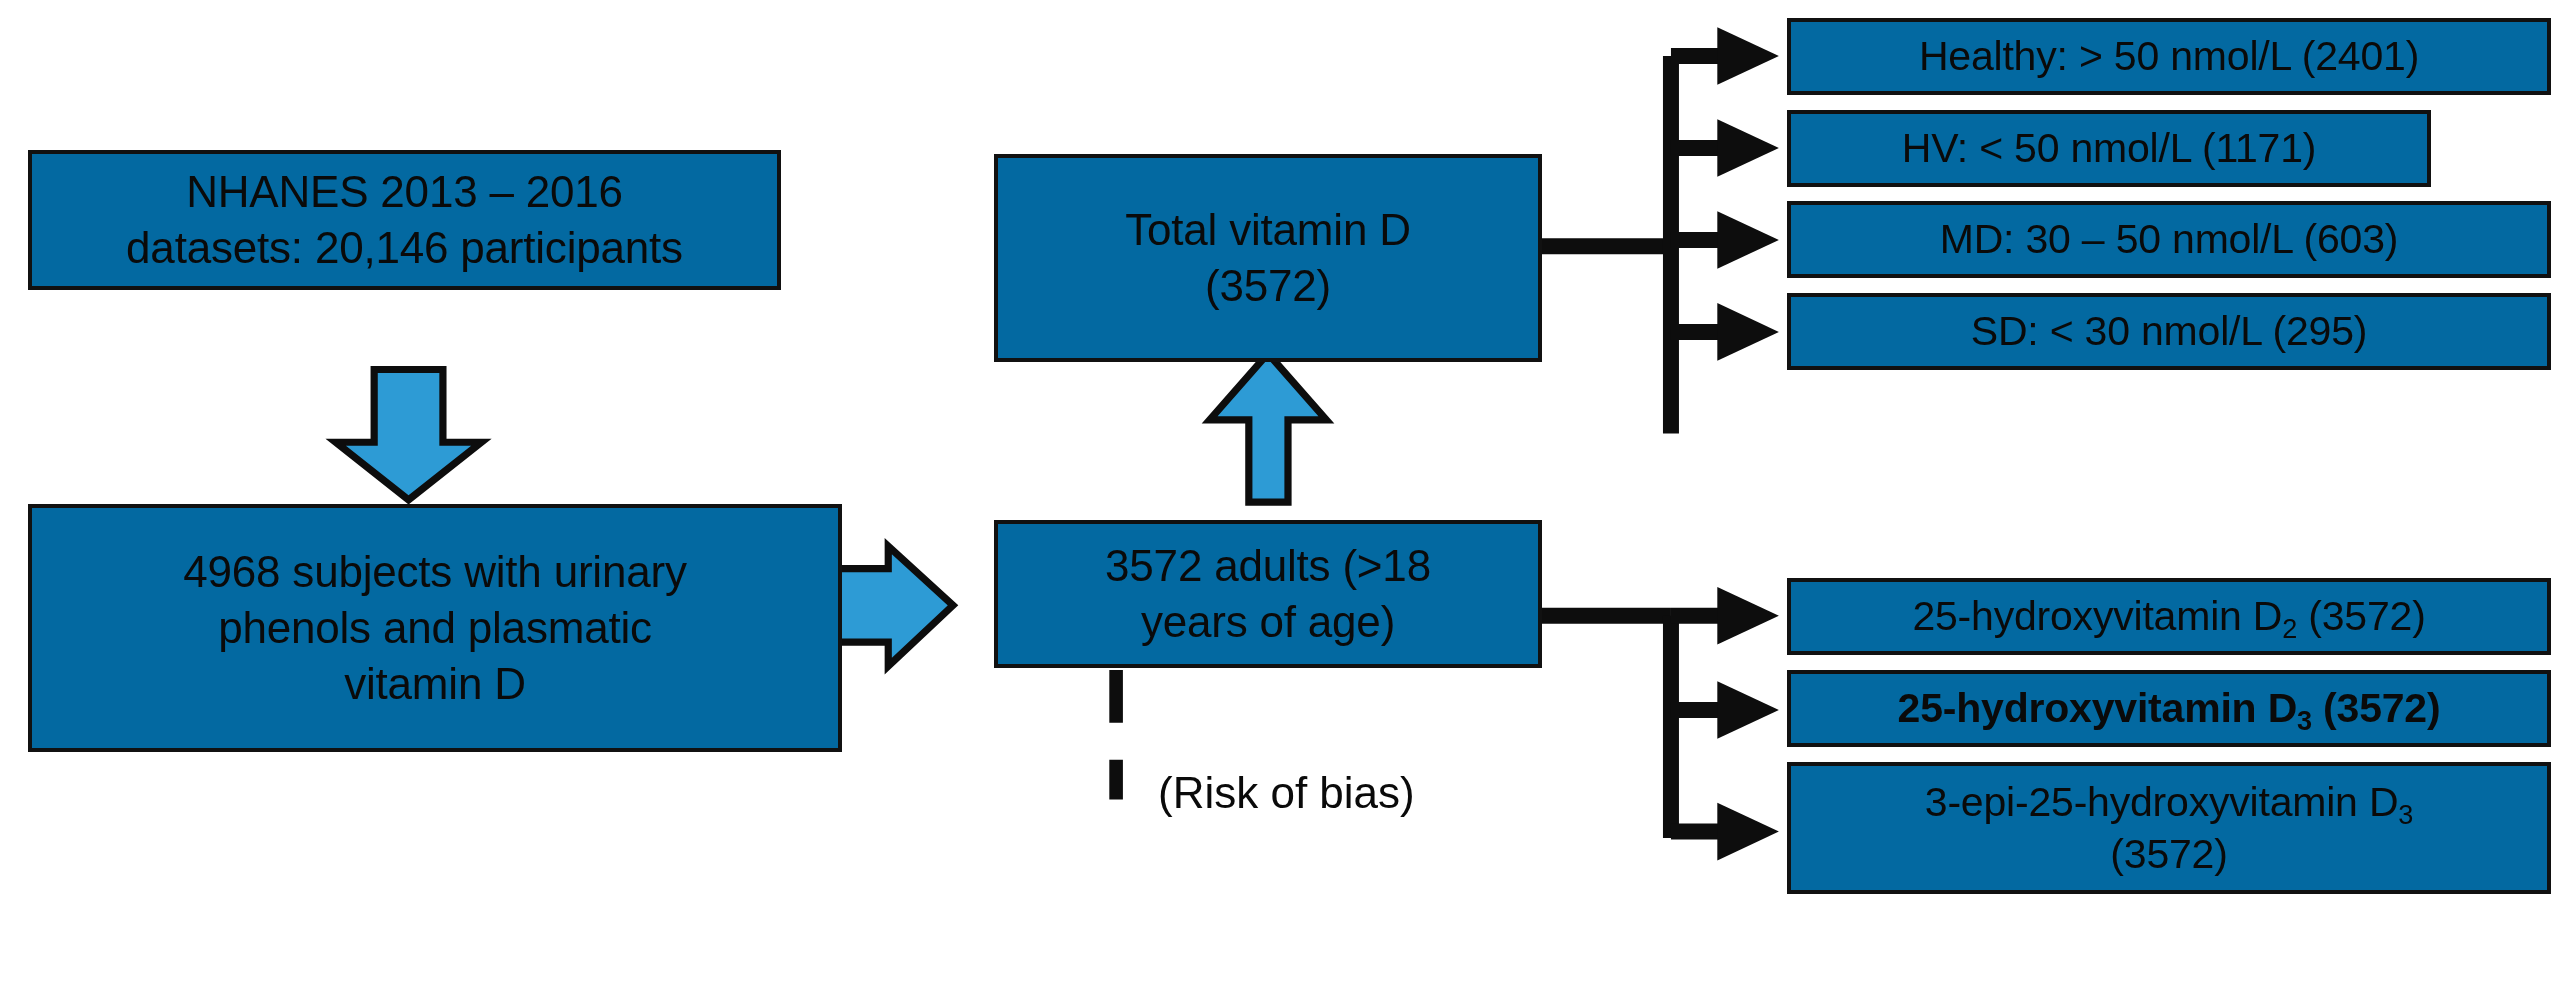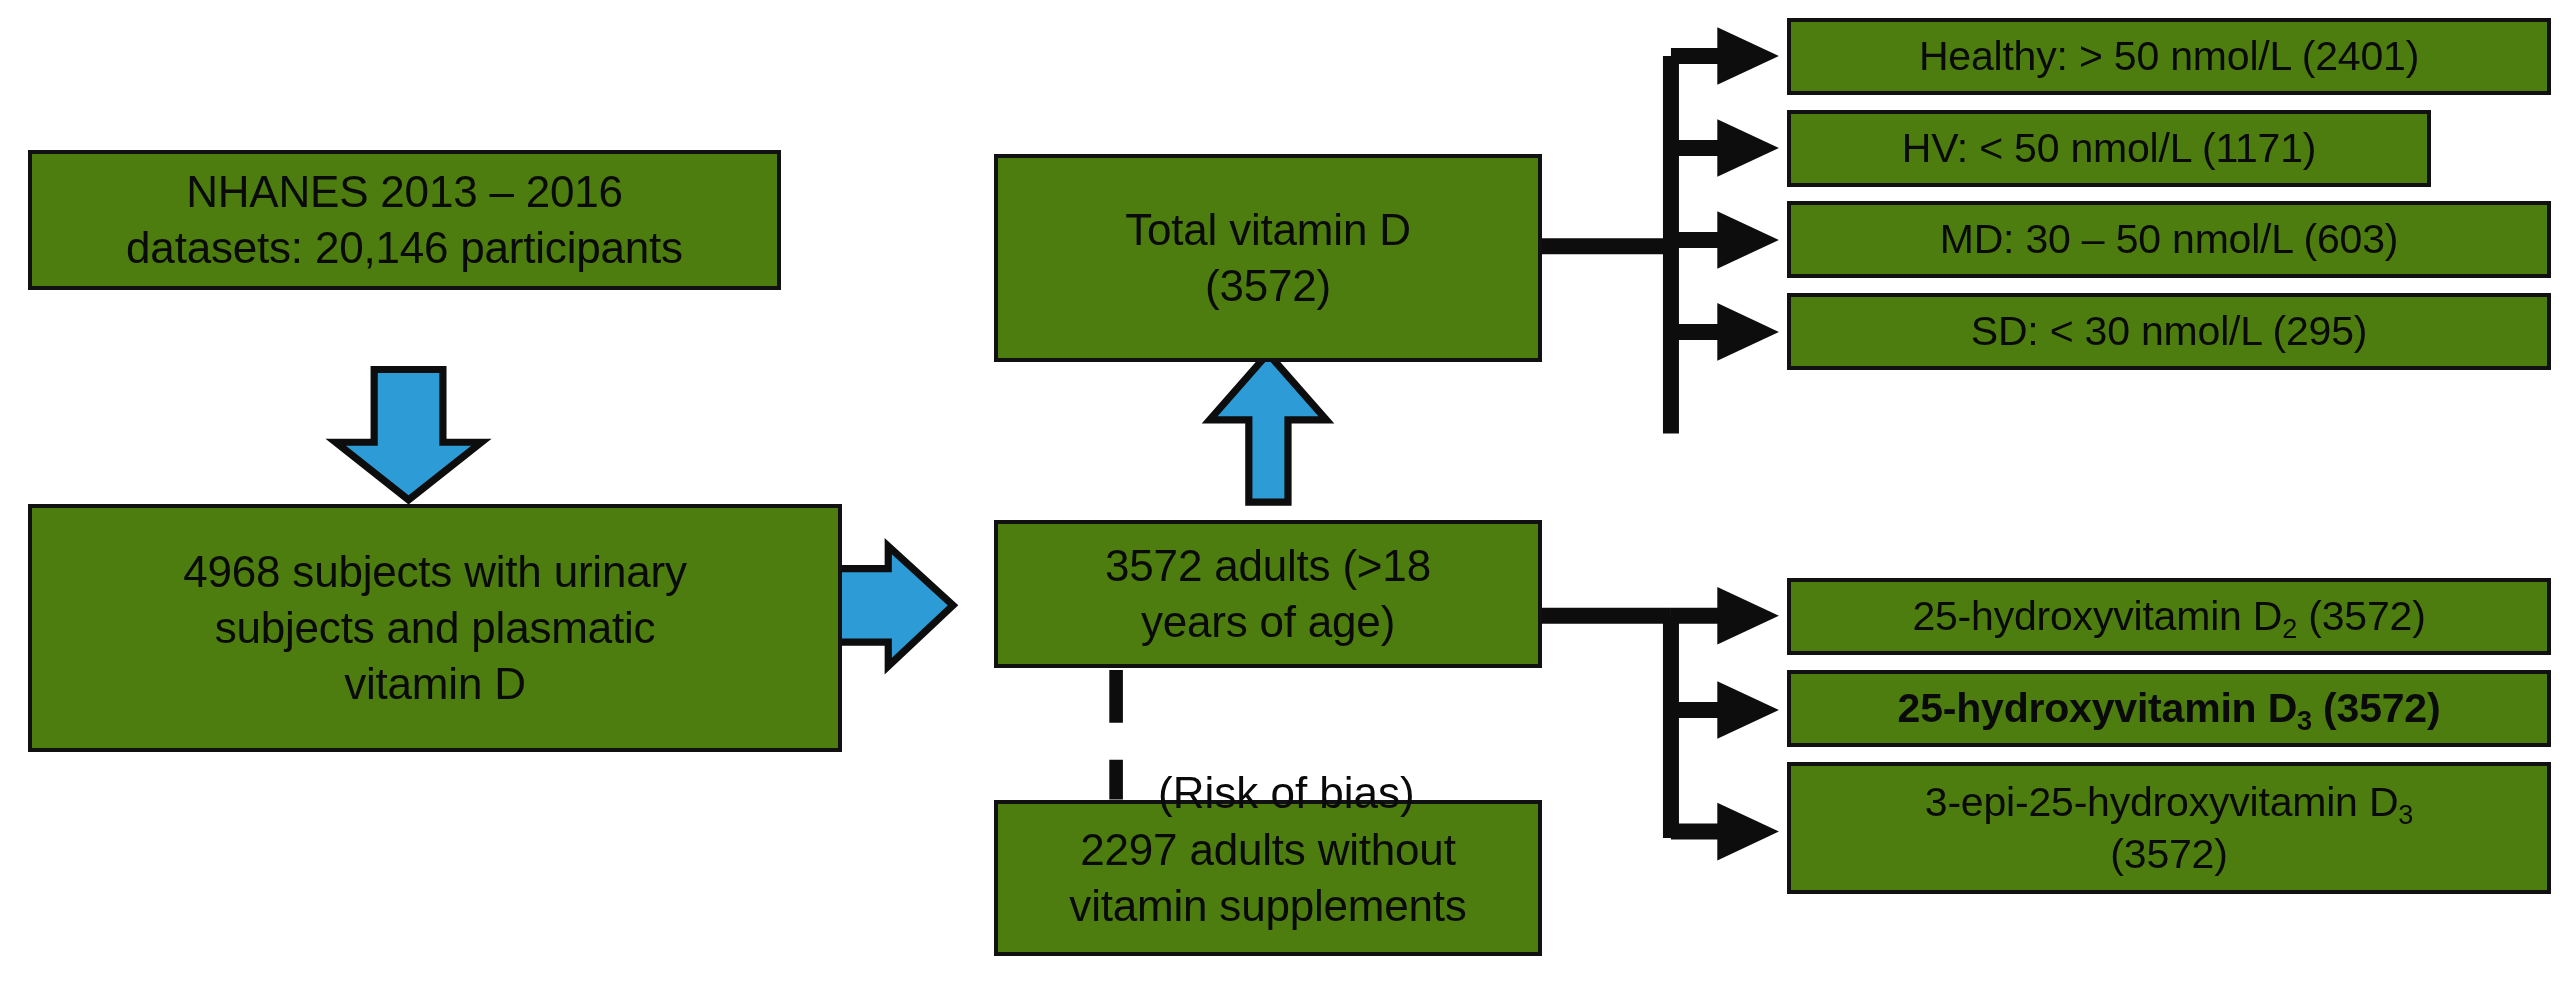--- a/index.html
+++ b/index.html
@@ -11,21 +11,21 @@
     position: relative;
     width: 2576px;
     height: 998px;
     background: #ffffff;
     font-family: "Liberation Sans", sans-serif;
     overflow: hidden;
   }
   .node {
     position: absolute;
     box-sizing: border-box;
-    background: #4d7c0f;
+    background: #0369a1;
     border: 4.8px solid #111111;
     display: flex;
     align-items: center;
     justify-content: center;
     text-align: center;
     color: #0a0a0a;
     line-height: 1.28;
     font-weight: 400;
     letter-spacing: -0.2px;
     padding: 4px 8px;
@@ -131,34 +131,31 @@
       <polygon points="2148,852  2225,888,  2148,924" fill="#0d0d0d"></polygon>
       <polygon points="2148,1004 2225,1040, 2148,1076" fill="#0d0d0d"></polygon>
     </g>
   </svg>
 
   <div class="node" id="node-nhanes">
     <span class="txt"><span>NHANES 2013 – 2016</span><br><span>datasets: 20,146 participants</span></span>
   </div>
 
   <div class="node" id="node-subjects">
-    <span class="txt"><span>4968 subjects with urinary</span><br><span>subjects and plasmatic</span><br><span>vitamin D</span></span>
+    <span class="txt"><span>4968 subjects with urinary</span><br><span>phenols and plasmatic</span><br><span>vitamin D</span></span>
   </div>
 
   <div class="node" id="node-totalvitd">
     <span class="txt"><span>Total vitamin D</span><br><span>(3572)</span></span>
   </div>
 
   <div class="node" id="node-adults">
     <span class="txt"><span>3572 adults (&gt;18</span><br><span>years of age)</span></span>
   </div>
 
-  <div class="node" id="node-nosupp">
-    <span class="txt"><span>2297 adults without</span><br><span>vitamin supplements</span></span>
-  </div>
 
   <div class="node" id="node-healthy">
     <span class="txt">Healthy: &gt; 50 nmol/L (2401)</span>
   </div>
 
   <div class="node" id="node-hv">
     <span class="txt">HV: &lt; 50 nmol/L (1171)</span>
   </div>
 
   <div class="node" id="node-md">

